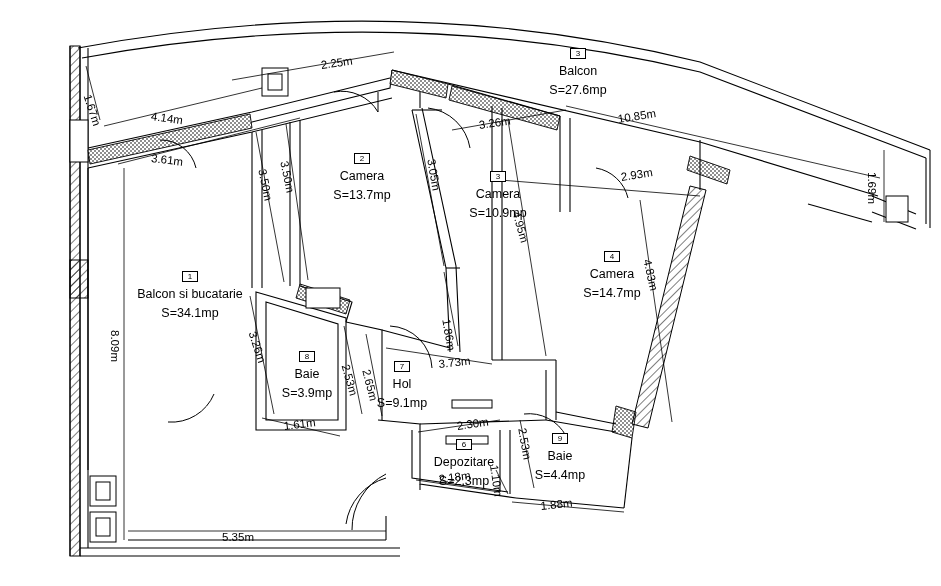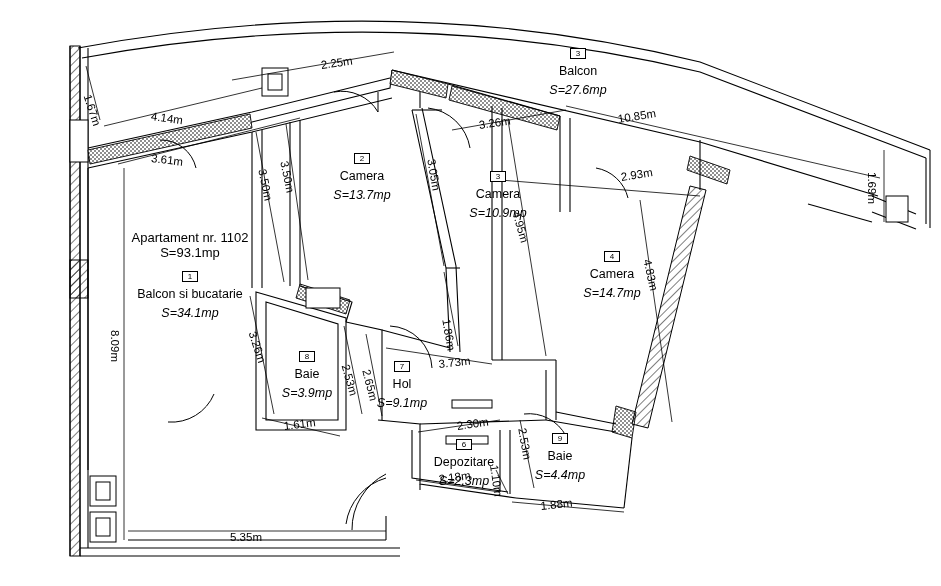--- a/index.html
+++ b/index.html
@@ -5,21 +5,21 @@
 <style>
   html,body{margin:0;padding:0;background:#ffffff;}
   body{width:941px;height:586px;overflow:hidden;
        font-family:"Liberation Sans","DejaVu Sans",sans-serif;color:#000;}
   #plan{position:relative;width:941px;height:586px;}
   svg{position:absolute;left:0;top:0;}
   .lbl{position:absolute;text-align:center;white-space:nowrap;
        font-family:"Liberation Sans","DejaVu Sans",sans-serif;
        color:#000;line-height:1.18;}
   .room-name{font-size:12.5px;text-align:center;}
-  .room-area{font-size:12.5px;font-style:italic;}
+  .room-area{font-size:12.5px;}
   .apt-title{font-size:13px;}
   .numbox{display:inline-block;border:1px solid #000;background:#fff;
           font-size:8px;line-height:9px;padding:0 5px;margin-bottom:2px;}
   .dim{position:absolute;font-size:11.5px;white-space:nowrap;
        color:#000;transform-origin:0 0;}
 </style>
 </head>
 <body>
 
 <div id="plan">
@@ -182,24 +182,20 @@
       <path d="M 262 418 L 340 436"></path>
       <path d="M 418 432 L 500 420"></path>
       <path d="M 520 420 L 534 488"></path>
       <path d="M 416 480 L 500 492"></path>
       <path d="M 496 470 L 508 494"></path>
       <path d="M 512 502 L 624 512"></path>
       <path d="M 128 531 L 386 531"></path>
     </g>
   </svg>
 
-  <div class="lbl apt-title" style="left:120px;top:230px;width:140px;">
-    <span>Apartament nr. 1102</span><br>
-    <span>S=93.1mp</span>
-  </div>
 
   <div class="lbl" style="left:120px;top:265px;width:140px;">
     <span class="numbox">1</span><br>
     <span class="room-name">Balcon si bucatarie</span><br>
     <span class="room-area">S=34.1mp</span>
   </div>
 
   <div class="lbl" style="left:312px;top:147px;width:100px;">
     <span class="numbox">2</span><br>
     <span class="room-name">Camera</span><br>
@@ -267,15 +263,15 @@
       <span class="dim" style="left: 258px; top: 330px; transform: rotate(72deg);">3.26m</span>
       <span class="dim" style="left: 351px; top: 363px; transform: rotate(74deg);">2.53m</span>
       <span class="dim" style="left: 372px; top: 368px; transform: rotate(76deg);">2.65m</span>
       <span class="dim" style="left: 438px; top: 358px; transform: rotate(-6deg);">3.73m</span>
       <span class="dim" style="left: 283px; top: 420px; transform: rotate(-7deg);">1.61m</span>
       <span class="dim" style="left: 456px; top: 420px; transform: rotate(-8deg);">2.30m</span>
       <span class="dim" style="left: 528px; top: 427px; transform: rotate(80deg);">2.53m</span>
       <span class="dim" style="left: 438px; top: 473px; transform: rotate(-7deg);">2.18m</span>
       <span class="dim" style="left: 500px; top: 464px; transform: rotate(82deg);">1.10m</span>
       <span class="dim" style="left: 540px; top: 500px; transform: rotate(-6deg);">1.88m</span>
-      <span class="dim" style="left: 230px; top: 531px; transform: rotate(0deg);">5.35m</span>
+      <span class="dim" style="left: 222px; top: 531px; transform: rotate(0deg);">5.35m</span>
     </div>
 </div>
 
 </body></html>

